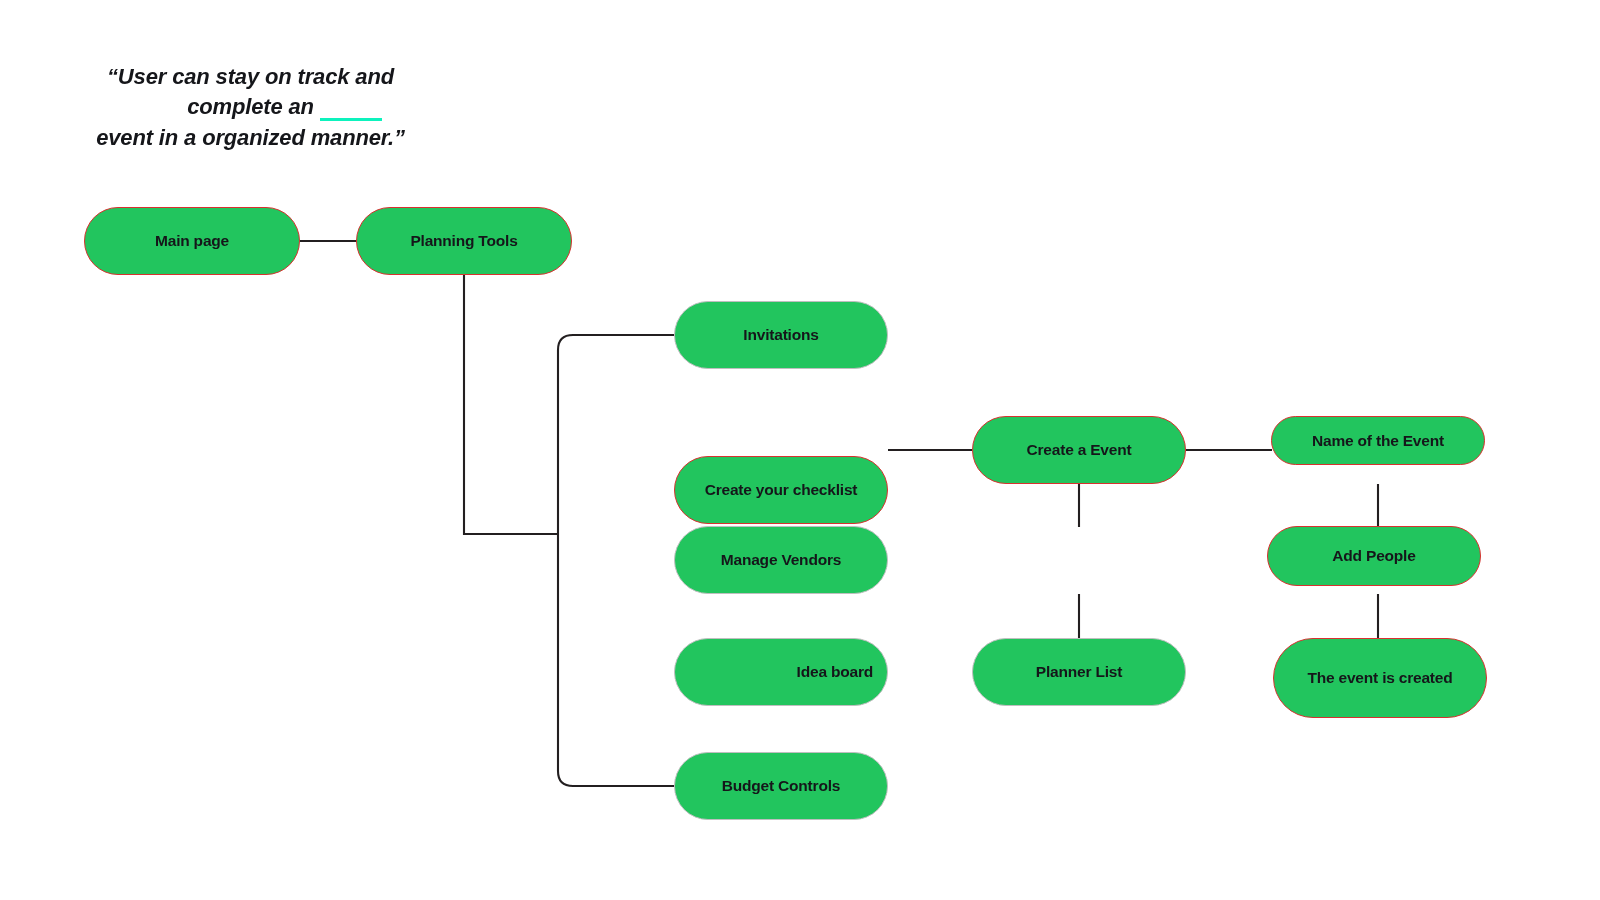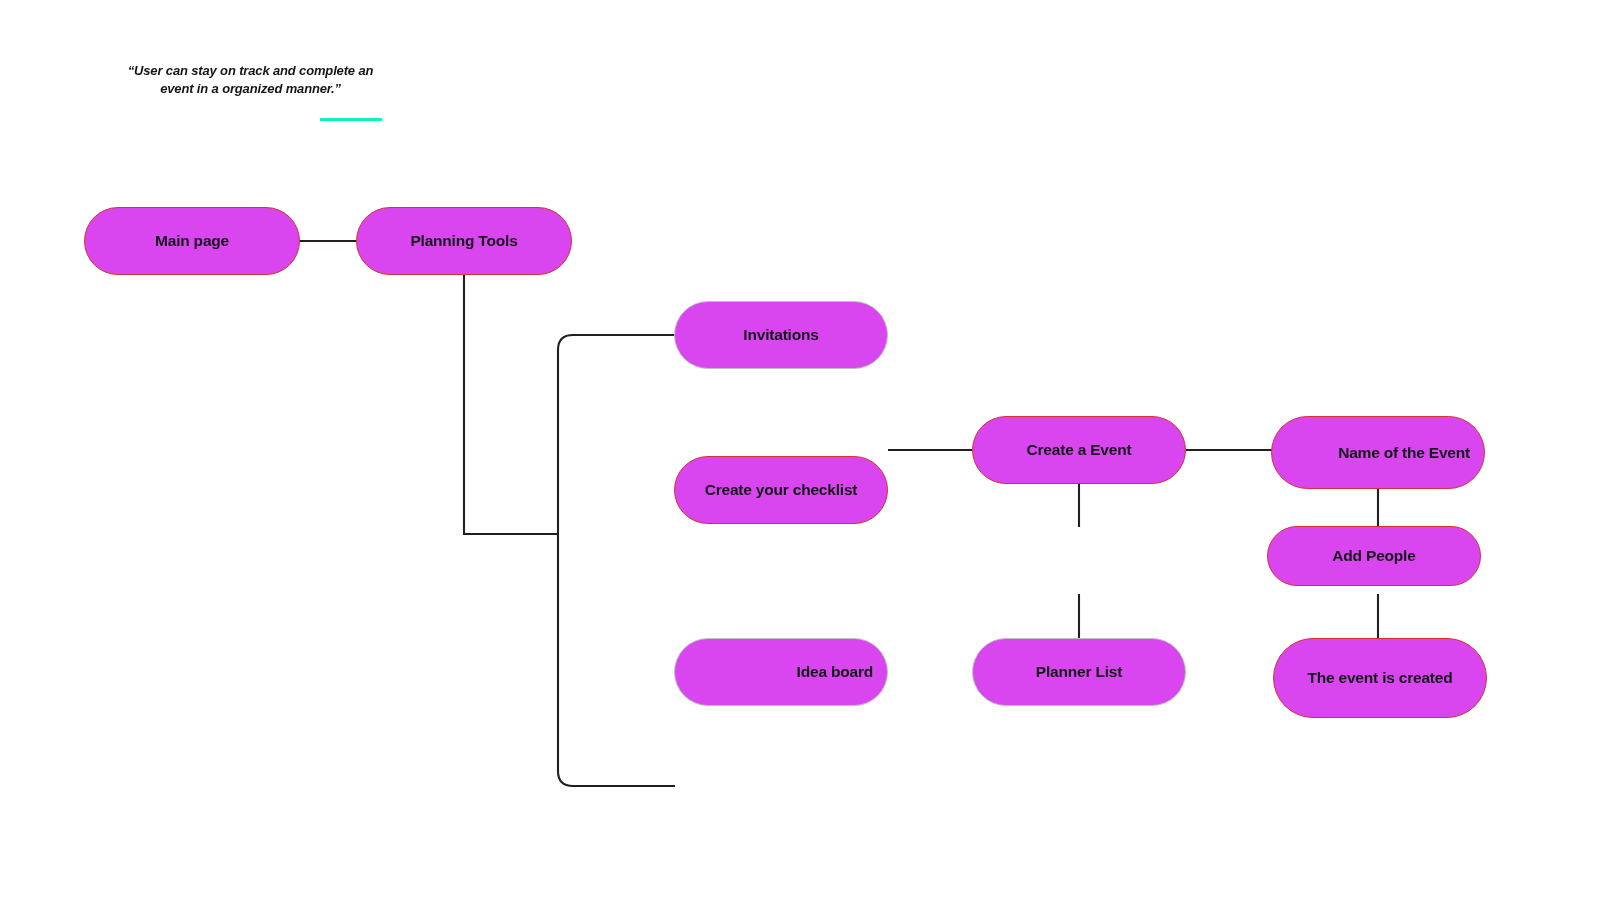--- a/index.html
+++ b/index.html
@@ -23,21 +23,21 @@
   
   .quote-block {
     position: absolute;
     left: 78px;
     top: 62px;
     width: 345px;
     text-align: center;
   }
   .quote-text {
     font-family: "Liberation Sans", sans-serif;
-    font-size: 13px;
+    font-size: 22px;
     font-weight: bold;
     font-style: italic;
     line-height: 1.38;
     color: #15161a;
     letter-spacing: -0.15px;
     white-space: pre-line;
   }
   .quote-underline {
     position: absolute;
     left: 242px;
@@ -62,21 +62,21 @@
     stroke-width: 2.1px;
     stroke-linecap: butt;
   }
 
   
   .node {
     position: absolute;
     display: flex;
     align-items: center;
     justify-content: center;
-    background: #d946ef;
+    background: #22c55e;
     border-radius: 999px;
     text-align: center;
     padding: 16px 14px;
   }
   .node-label {
     font-family: "Liberation Sans", sans-serif;
     font-weight: bold;
     font-size: 15.5px;
     color: #15161a;
     letter-spacing: -0.2px;
@@ -124,30 +124,36 @@
   </div>
   <div class="node neutral" style="left: 674px; top: 301px; width: 214px; height: 68px; border-color: rgb(191, 191, 191);">
     <span class="node-label">Invitations</span>
   </div>
   <div class="node accent" style="left: 356px; top: 207px; width: 216px; height: 68px; border-color: rgb(216, 49, 47);">
     <span class="node-label">Planning Tools</span>
   </div>
   <div class="node accent" style="left: 674px; top: 416px; width: 214px; height: 68px; border-color: rgb(216, 49, 47); margin-top: 40px;">
     <span class="node-label">Create your checklist</span>
   </div>
+  <div class="node neutral" style="left: 674px; top: 526px; width: 214px; height: 68px; border-color: rgb(191, 191, 191);">
+    <span class="node-label">Manage Vendors</span>
+  </div>
   <div class="node neutral" style="left: 674px; top: 638px; width: 214px; height: 68px; border-color: rgb(191, 191, 191); justify-content: flex-end;">
     <span class="node-label">Idea board</span>
+  </div>
+  <div class="node neutral" style="left: 674px; top: 752px; width: 214px; height: 68px; border-color: rgb(191, 191, 191);">
+    <span class="node-label">Budget Controls</span>
   </div>
   <div class="node accent" style="left: 972px; top: 416px; width: 214px; height: 68px; border-color: rgb(216, 49, 47);">
     <span class="node-label">Create a Event</span>
   </div>
   <div class="node neutral" style="left: 972px; top: 638px; width: 214px; height: 68px; border-color: rgb(191, 191, 191);">
     <span class="node-label">Planner List</span>
   </div>
-  <div class="node accent" style="left: 1271px; top: 416px; width: 214px; height: 73px; border-color: rgb(216, 49, 47); justify-content: flex-end;">
+  <div class="node accent" style="left: 1271px; top: 416px; width: 214px; height: 49px; border-color: rgb(216, 49, 47);">
     <span class="node-label">Name of the Event</span>
   </div>
   <div class="node accent" style="left: 1267px; top: 526px; width: 214px; height: 60px; border-color: rgb(216, 49, 47); text-align: center;">
     <span class="node-label">Add People</span>
   </div>
   <div class="node accent" style="left: 1273px; top: 638px; width: 214px; height: 80px; border-color: rgb(216, 49, 47);">
     <span class="node-label">The event is created</span>
   </div>
 
 </div>

